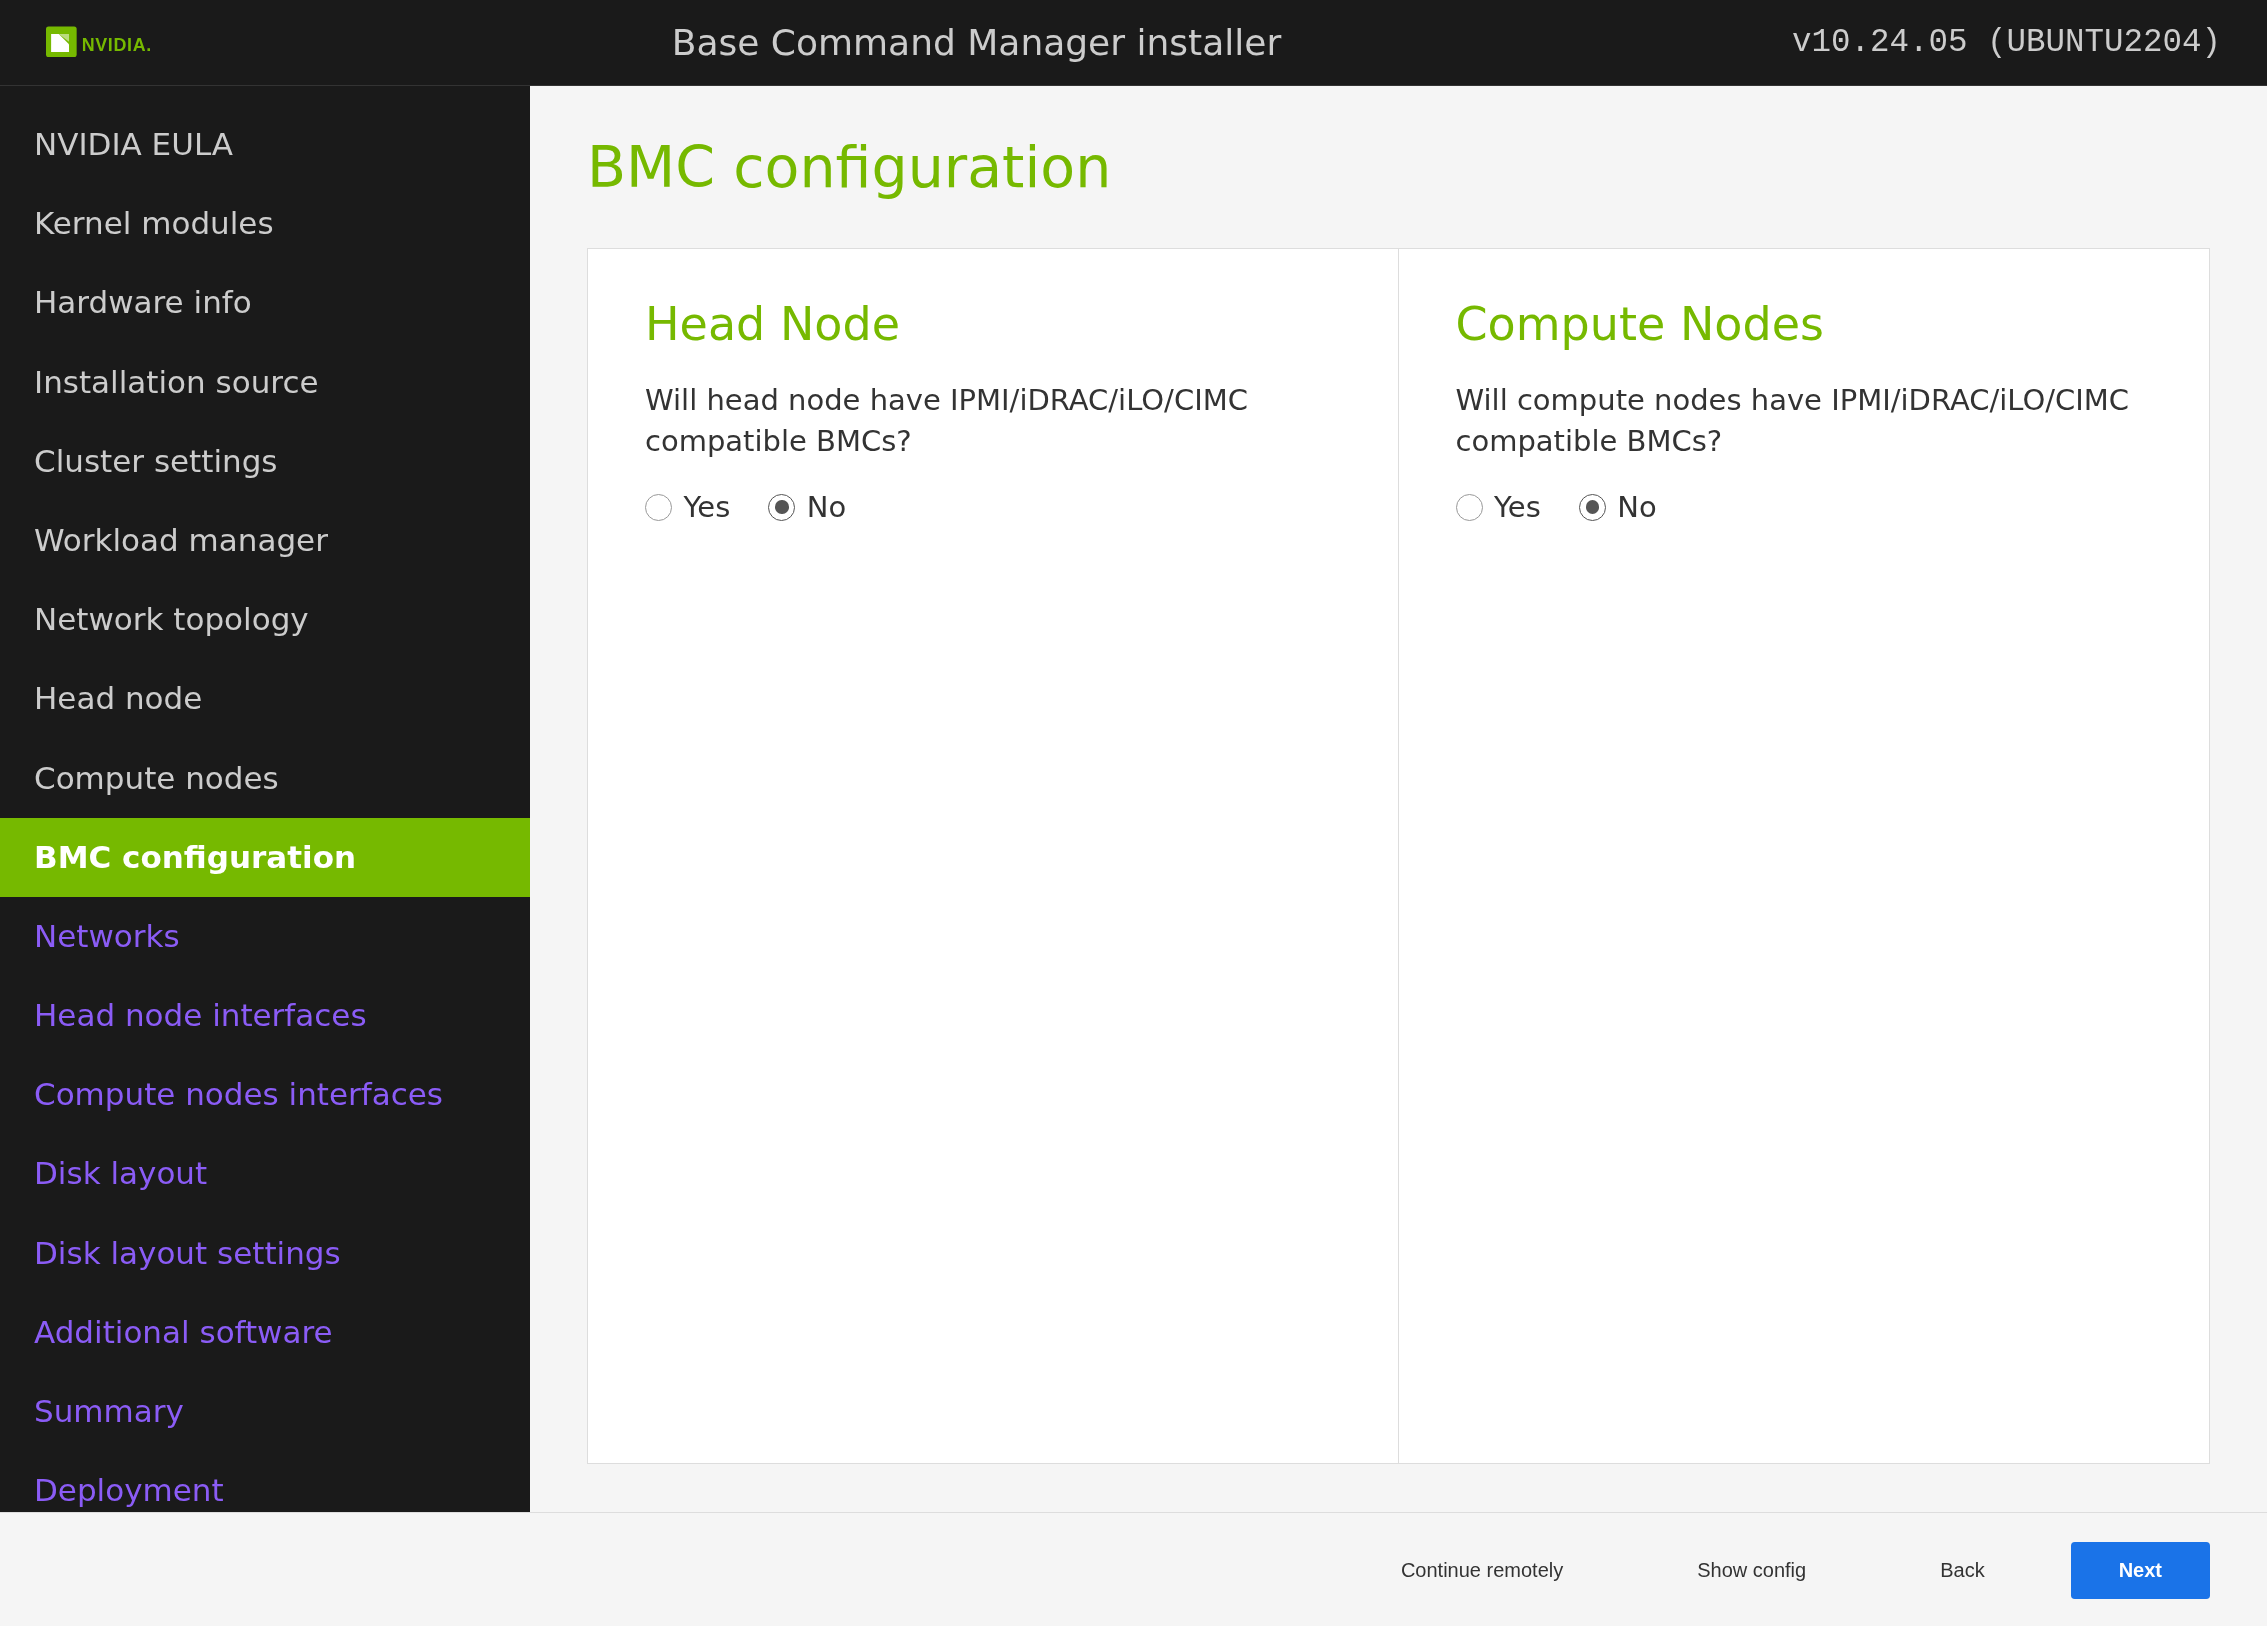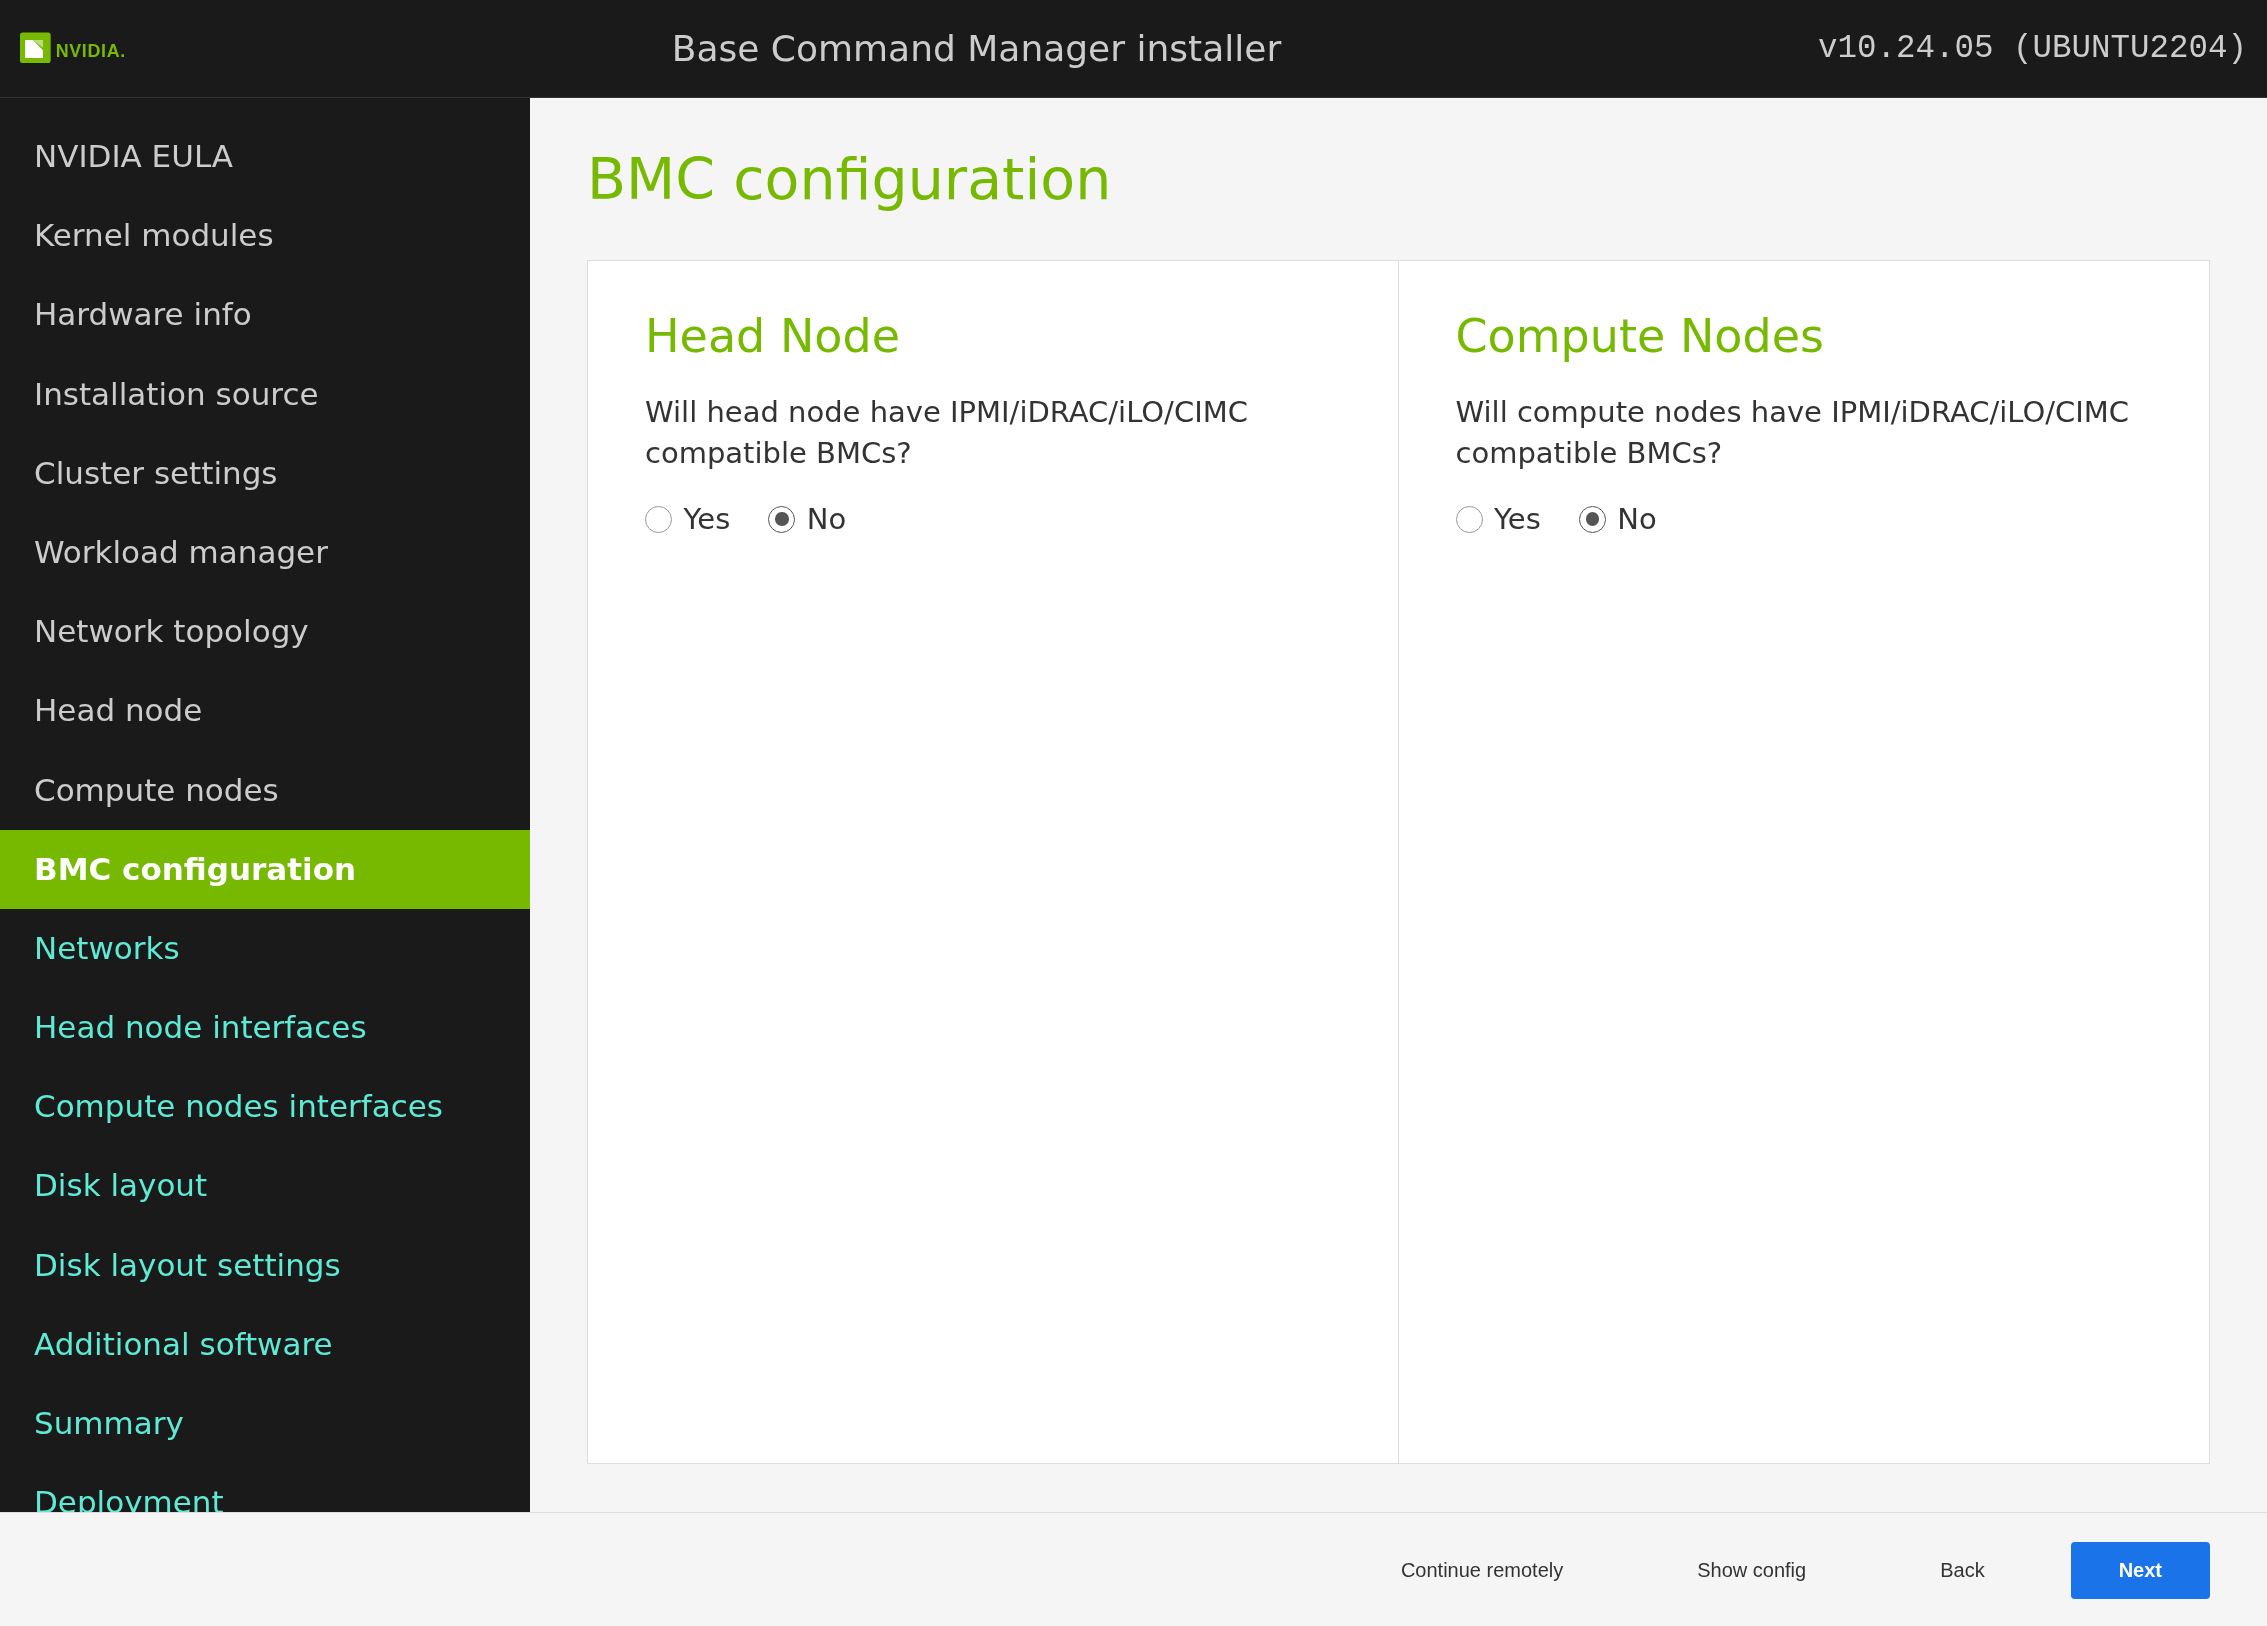--- a/index.html
+++ b/index.html
@@ -13,23 +13,23 @@
       display: flex;
       flex-direction: column;
     }
 
     
     .header {
       background: #1a1a1a;
       display: flex;
       align-items: center;
       justify-content: space-between;
-      padding: 17px 20px;
+      padding: 17px 46px;
       border-bottom: 1px solid #333;
-      height: 98px;
+      height: 86px;
       flex-shrink: 0;
     }
     .logo-area {
       display: flex;
       align-items: center;
       gap: 15.3px;
     }
     .nvidia-logo {
       width: 115px;
       height: 46px;
@@ -67,21 +67,21 @@
       color: #ccc;
       cursor: pointer;
       line-height: 1.2;
     }
     .sidebar-item.active {
       background: #76b900;
       color: #fff;
       font-weight: 600;
     }
     .sidebar-item.disabled {
-      color: #5eead4;
+      color: #8b5cf6;
       cursor: default;
     }
 
     
     .content {
       flex: 1;
       background: #f5f5f5;
       padding: 48px 57px;
       overflow-y: auto;
       display: flex;

